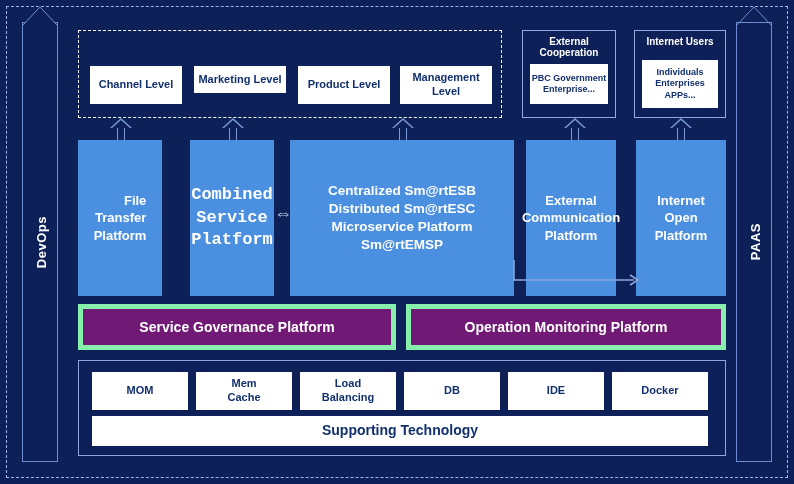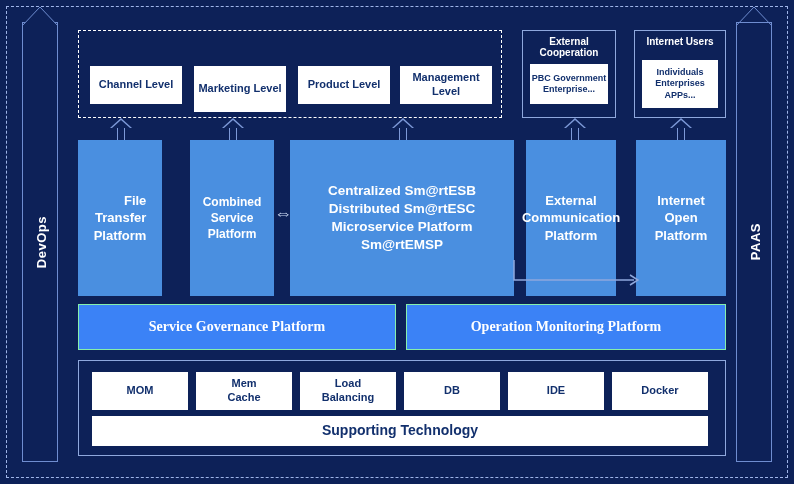--- a/index.html
+++ b/index.html
@@ -79,26 +79,25 @@
     line-height: 1.25;
   }
   .blue-box {
     background: #4a8fe0;
     color: #ffffff;
     border: 1px solid #4a8fe0;
     font-weight: bold;
     line-height: 1.35;
   }
   .navy-box {
-    background: #3b82f6;
-    border: 1px solid #86efac;
+    background: #701a75;
+    border: 5px solid #86efac;
     color: #ffffff;
     font-weight: bold;
     line-height: 1.3;
-    font-family: Liberation Serif, serif;
   }
   .group-title {
     position: absolute;
     width: 100%;
     text-align: center;
     font-size: 10px;
     font-weight: bold;
     color: #ffffff;
   }
   
@@ -179,21 +178,21 @@
     <svg width="36" height="21" style="position:absolute;left:0;top:0;">
       <polyline points="0,20 18,1 36,20" fill="none" stroke="#6f8dd0" stroke-width="1"></polyline>
     </svg>
   </div>
 
   <div class="box dashed-group" style="left:78px; top:30px; width:424px; height:88px;"></div>
 
   <div class="box white-box" style="left:90px; top:66px; width:92px; height:38px;">
     <span>Channel Level</span>
   </div>
-  <div class="box white-box" style="left:194px; top:66px; width:92px; height:46px;">
+  <div class="box white-box" style="left:194px; top:66px; width:92px; height:27px;">
     <span>Marketing Level</span>
   </div>
   <div class="box white-box" style="left:298px; top:66px; width:92px; height:38px;">
     <span>Product Level</span>
   </div>
   <div class="box white-box" style="left:400px; top:66px; width:92px; height:38px;">
     <span>Management Level</span>
   </div>
 
   <div class="box solid-group" style="left:522px; top:30px; width:94px; height:88px;"></div>
@@ -239,21 +238,21 @@
       <div class="head"></div>
       <div class="head-inner"></div>
   </div>
 
   <div class="box blue-box" style="left:78px; top:140px; width:84px; height:156px; font-size:13px; white-space:pre-line;text-align:right;">
     <span>File
 Transfer
 Platform</span>
   </div>
 
-  <div class="box blue-box" style="left:190px; top:140px; width:84px; height:156px; font-size:12px; white-space:pre-line;">
+  <div class="box blue-box" style="left:190px; top:140px; width:84px; height:156px; font-size:17px; white-space:pre-line;font-family:Liberation Mono, monospace;">
     <span>Combined
 Service
 Platform</span>
   </div>
 
   <div class="h-arrow" style="left:274px; top:204px;">⇔</div>
 
   <div class="box blue-box" style="left:290px; top:140px; width:224px; height:156px; font-size:13.5px; white-space:pre-line;">
     <span>Centralized Sm@rtESB
 Distributed Sm@rtESC

